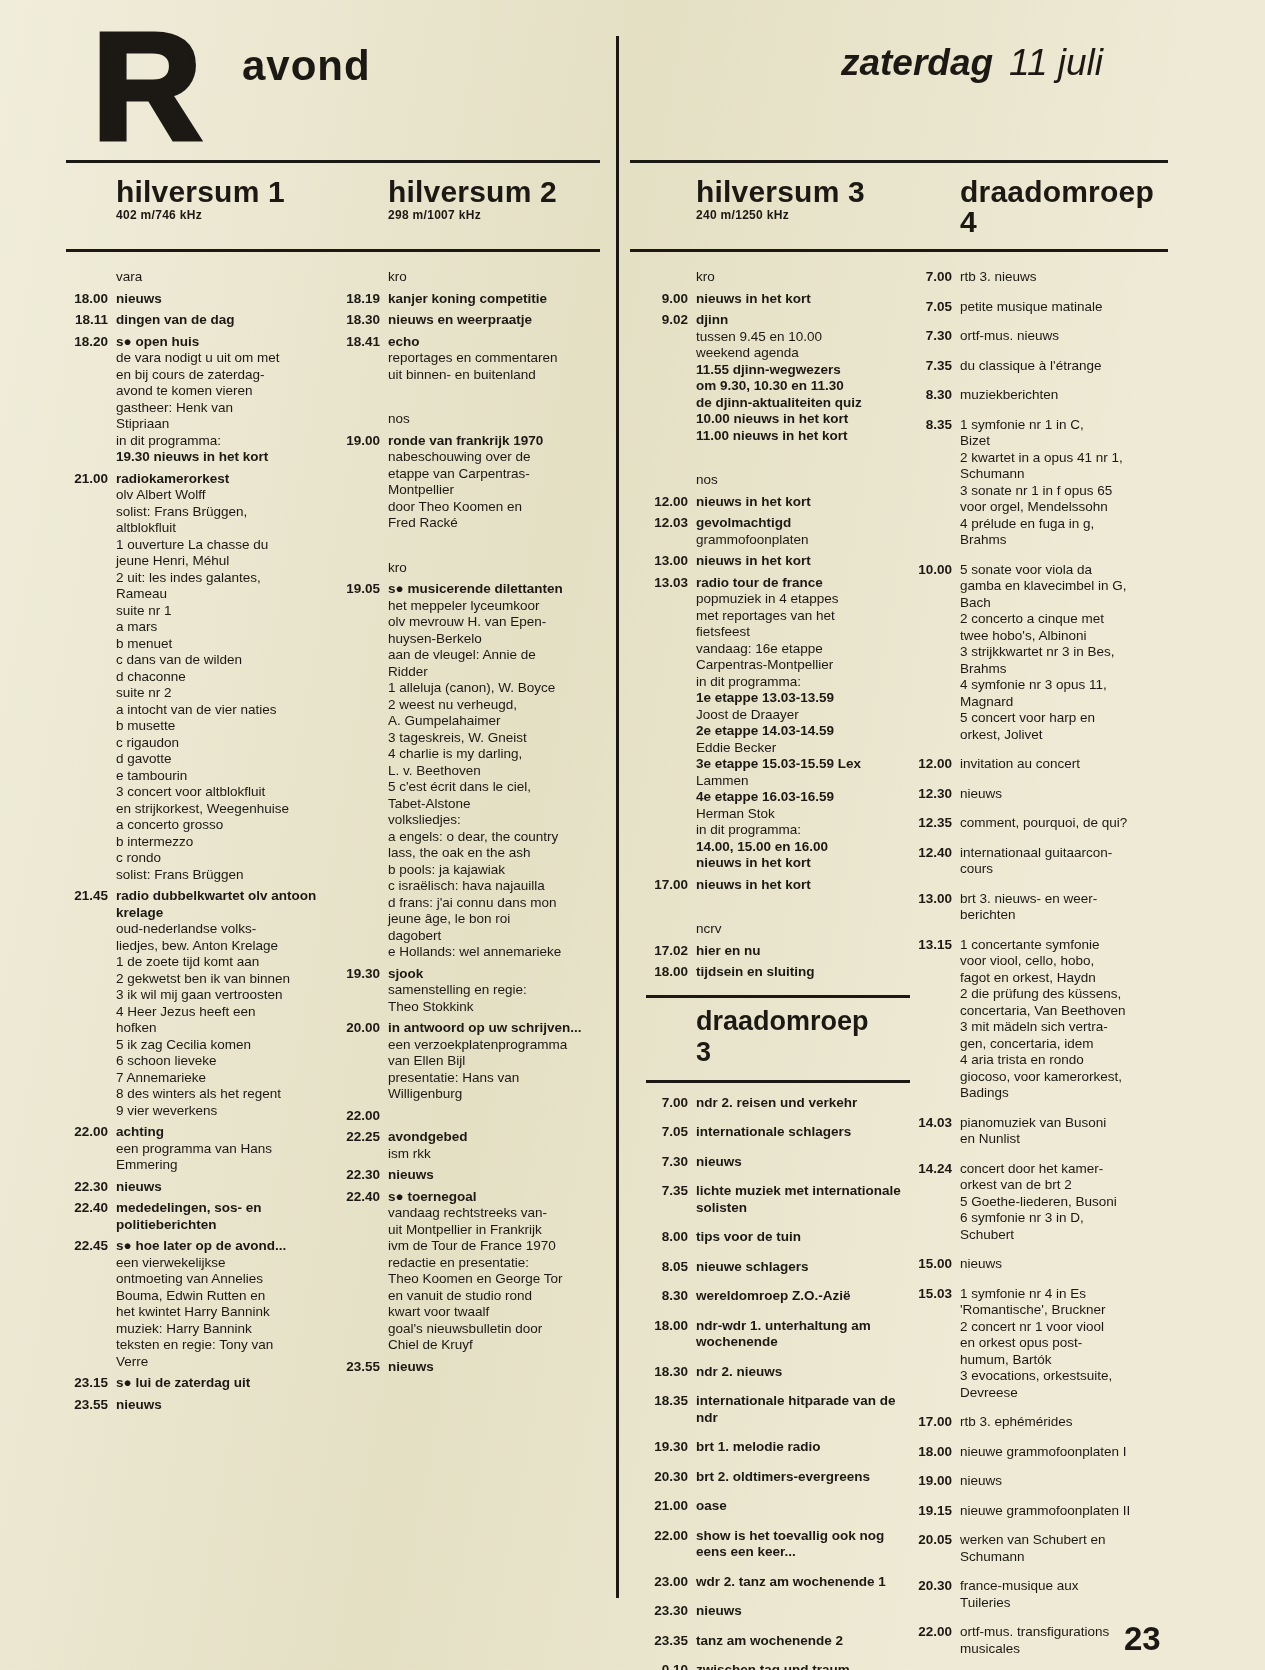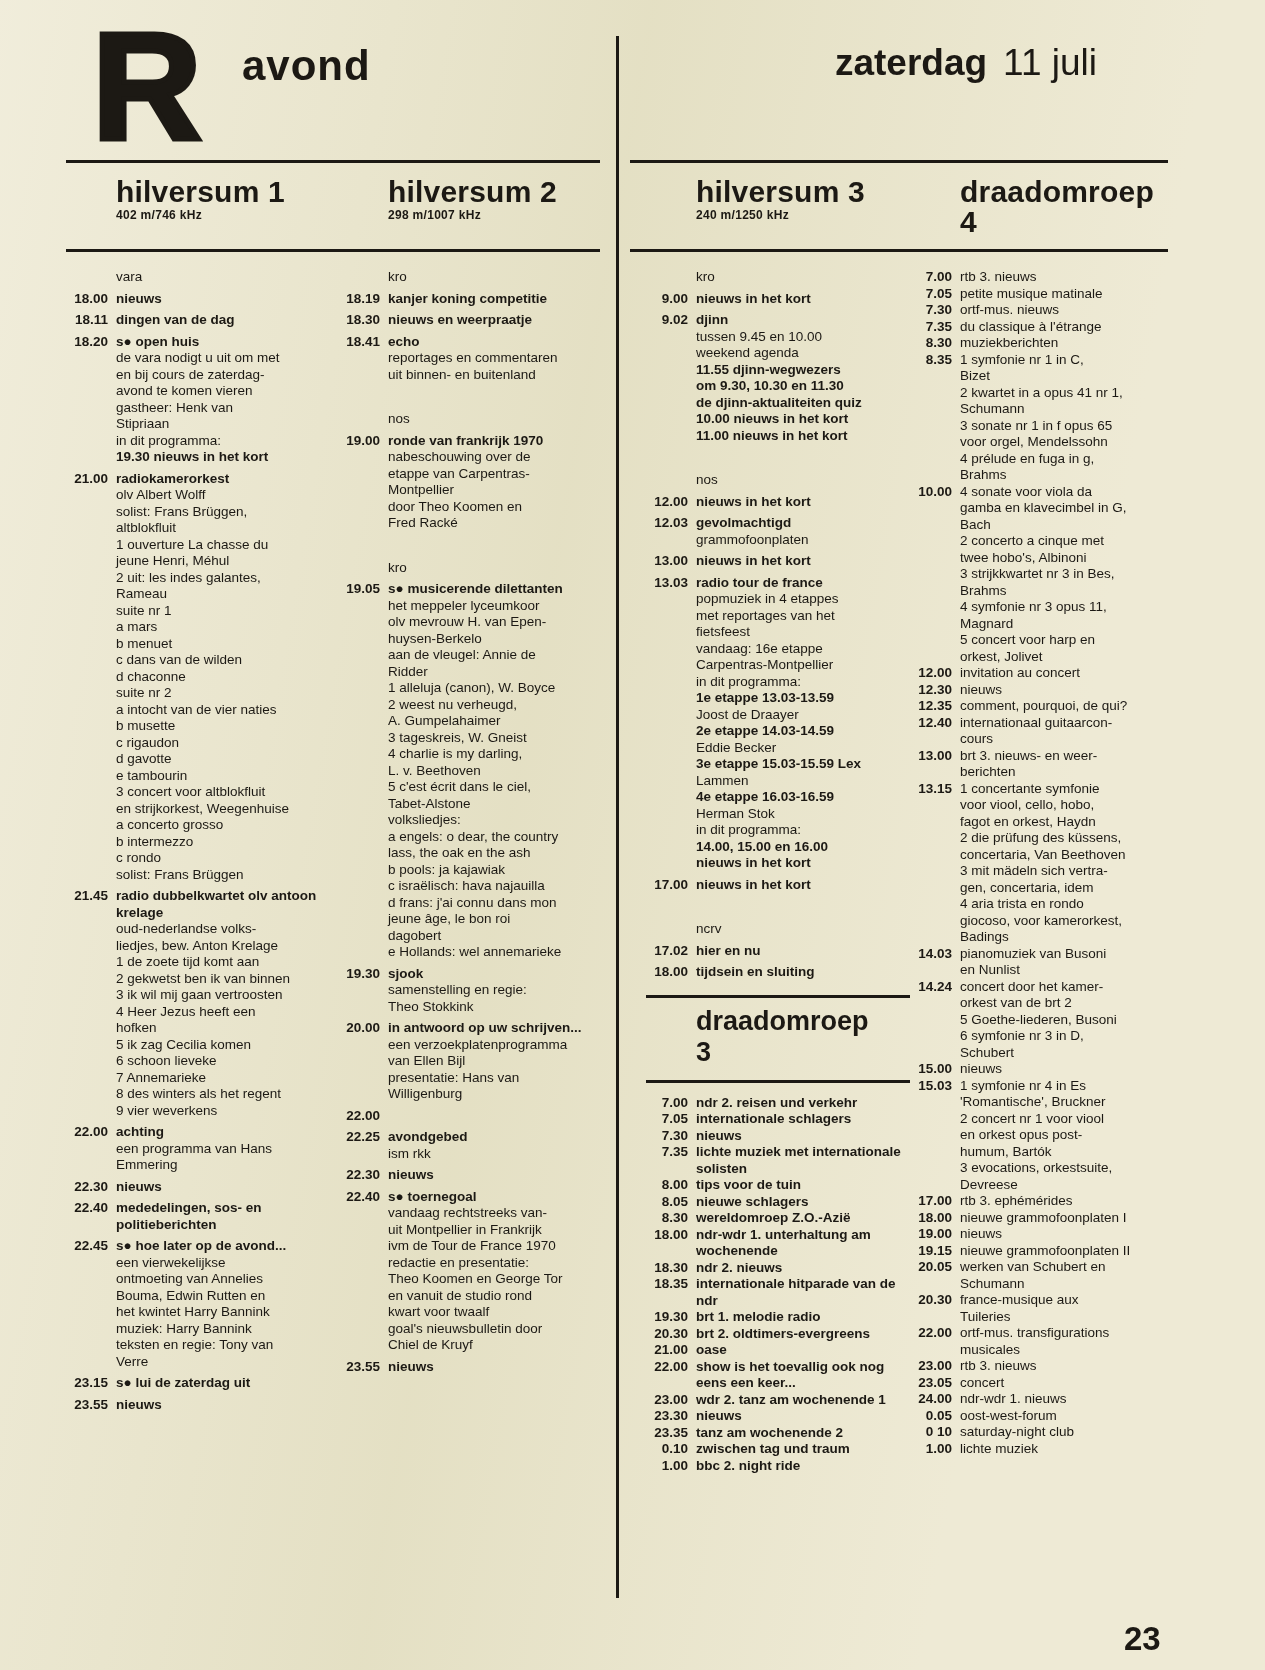--- a/index.html
+++ b/index.html
@@ -15,21 +15,21 @@
     position:absolute; inset:0; pointer-events:none;
     background:linear-gradient(100deg, rgba(255,255,255,0.28), rgba(186,186,140,0.14) 42%, rgba(255,255,255,0.16) 78%);
   }
   
   .big-letter {
     position:absolute; left:92px; top:10px;
     font-size:152px; font-weight:bold; line-height:1;
     -webkit-text-stroke:5px currentColor; letter-spacing:-4px;
   }
   .section-name { position:absolute; left:242px; top:42px; font-size:42px; font-weight:bold; letter-spacing:1px; }
-  .date { position:absolute; top:42px; right:168px; font-size:37px; white-space:nowrap; }
+  .date { position:absolute; top:42px; right:162px; font-size:37px; white-space:nowrap;font-style:italic; }
   .date-bold { font-weight:bold; }
   .date-light { font-weight:normal; margin-left:16px; }
   .divider { position:absolute; left:616px; top:36px; width:3px; height:1562px; background:var(--ink,#1c1914); }
   .pageno { position:absolute; left:1124px; top:1620px; font-size:33px; font-weight:bold; }
 
   
   .half { position:absolute; top:160px; border-top:3px solid var(--ink,#1c1914); height:1470px; }
   .half-left  { left:66px;  width:534px; }
   .half-right { left:630px; width:538px; }
   .rule-mid { position:absolute; left:0; top:86px; width:100%; height:3px; background:var(--ink,#1c1914); }
@@ -41,21 +41,21 @@
 
   .col-header { height:99px; padding:14px 0 0 50px; }
   .col-title  { font-size:30px; font-weight:bold; line-height:30px; letter-spacing:0.2px; }
   .col-freq   { font-size:12px; font-weight:bold; margin-top:1px; letter-spacing:0.3px; }
 
   .subheader { margin:14px 0 12px; border-top:3px solid var(--ink,#1c1914); border-bottom:3px solid var(--ink,#1c1914); padding:8px 0 12px 50px; }
   .sub-title { font-size:27px; font-weight:bold; line-height:31px; }
 
   .entry { display:flex; margin-top:5px; font-size:13.5px; line-height:16.5px; }
   .entries .entry:first-child { margin-top:7px; }
-  .tight .entry { margin-top:0; }
+  .tight .entry { margin-top:13px; }
   .time { flex:0 0 42px; margin-right:8px; text-align:right; font-weight:bold; white-space:nowrap; }
   .txt { flex:1; min-width:0; }
   .line.b { font-weight:bold; }
   .netrow { margin-top:28px; }
   .net { font-weight:normal; }
 </style>
 </head>
 <body>
 
 <div class="page" style="--paper: #ebe6cd; --ink: #1c1914;">
@@ -619,21 +619,21 @@
               <div class="line">Schumann</div>
               <div class="line">3 sonate nr 1 in f opus 65</div>
               <div class="line">voor orgel, Mendelssohn</div>
               <div class="line">4 prélude en fuga in g,</div>
               <div class="line">Brahms</div>
             </div>
           </div>
           <div class="entry">
             <div class="time">10.00</div>
             <div class="txt">
-              <div class="line">4 sonate voor viola da</div>
+              <div class="line">5 sonate voor viola da</div>
               <div class="line">gamba en klavecimbel in G,</div>
               <div class="line">Bach</div>
               <div class="line">2 concerto a cinque met</div>
               <div class="line">twee hobo's, Albinoni</div>
               <div class="line">3 strijkkwartet nr 3 in Bes,</div>
               <div class="line">Brahms</div>
               <div class="line">4 symfonie nr 3 opus 11,</div>
               <div class="line">Magnard</div>
               <div class="line">5 concert voor harp en</div>
               <div class="line">orkest, Jolivet</div>

